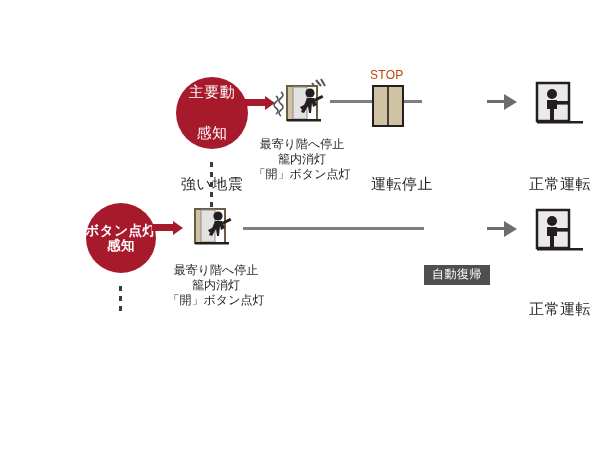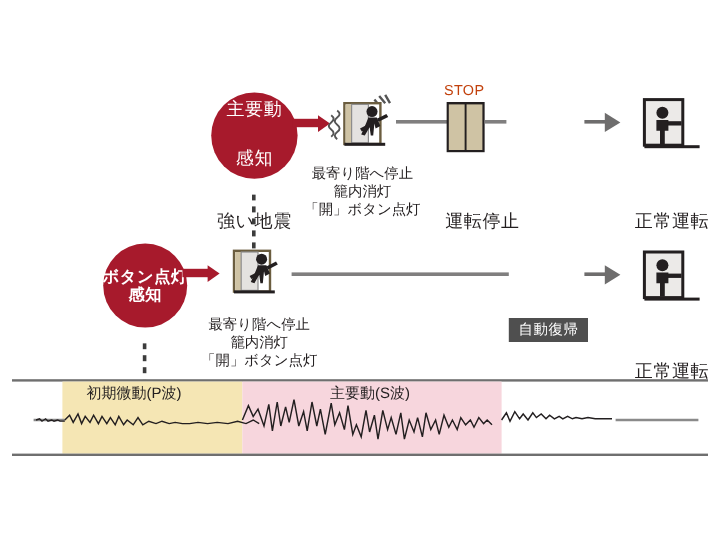--- a/index.html
+++ b/index.html
@@ -228,49 +228,14 @@
       <rect x="3" y="3" width="32" height="38" fill="#eceae8" stroke="#231f20" stroke-width="2.5"></rect>
       <rect x="3" y="41" width="46" height="2.5" fill="#231f20"></rect>
       <circle cx="18" cy="14" r="5" fill="#231f20"></circle>
       <path d="M13 20 l10 0 l0 9 l-3 0 l0 11 l-4 0 l0 -11 l-3 0 Z" fill="#231f20"></path>
       <rect x="22" y="21" width="12" height="3.6" fill="#231f20"></rect>
     </svg>
   </div>
 
   <div class="abs caption-big" style="left:522px; top:263px; width:76px;">正常運転</div>
 
-  <div class="abs" style="left:10px; top:316px; width:580px; height:64px;">
-
-    <div class="abs seis-rule" style="left:0; top:0; width:580px;"></div>
-
-    <div class="abs band-p" style="left:42px; top:2px; width:150px; height:60px;"></div>
-
-    <div class="abs band-s" style="left:192px; top:2px; width:216px; height:60px;"></div>
-
-    <div class="abs band-label" style="left:62px; top:4px;">初期微動(P波)</div>
-    <div class="abs band-label" style="left:265px; top:4px;">主要動(S波)</div>
-
-    <svg class="abs" style="left:0; top:0;" width="580" height="64" viewBox="0 0 580 64">
-
-      <path d="M18 34 L44 34" stroke="#8a8a8a" stroke-width="2" fill="none"></path>
-
-      <path d="M20 34 l3 -1 l2 2 l3 -2 l2 2 l3 -1 l2 1 l3 -1 l2 1 l4 0" stroke="#231f20" stroke-width="1.1" fill="none"></path>
-
-      <path d="M44 34 l4 -4 l3 6 l4 -7 l3 8 l3 -6 l4 5 l3 -6 l4 7 l3 -6 l4 6 l3 -5 l4 6
-               l3 -7 l4 7 l3 -4 l5 4 l4 -6 l4 6 l5 -3 l6 2 l5 -2 l6 2 l5 -1 l6 1 l6 0
-               l7 -1 l8 1 l8 -1 l9 1 l8 -2 l7 2 l6 -3 l5 3" stroke="#231f20" stroke-width="1.2" fill="none"></path>
-
-      <path d="M192 34 l5 -12 l4 9 l4 -6 l5 14 l4 -18 l3 22 l4 -24 l3 20 l4 -16 l3 13
-               l4 -19 l4 22 l4 -12 l3 16 l4 -24 l4 20 l3 -14 l4 21 l5 -26 l3 18 l4 -10
-               l4 14 l3 -20 l4 24 l3 -8 l4 10 l4 -22 l3 18 l4 -14 l3 20 l4 -24 l4 16
-               l3 -10 l4 14 l4 -18 l3 22 l4 -16 l4 10 l3 -12 l4 16 l3 -20 l4 14 l4 -8
-               l3 12 l4 -16 l4 10 l3 -6 l4 8 l3 -10 l4 6 l4 -4 l3 6 l4 -8 l4 5 l3 -3 l4 4" stroke="#231f20" stroke-width="1.2" fill="none"></path>
-
-      <path d="M408 34 l4 -6 l3 7 l4 -8 l4 6 l3 -4 l4 5 l4 -6 l3 4 l4 -3 l4 4 l3 -3
-               l4 3 l4 -2 l3 2 l4 -2 l4 2 l3 -1 l5 1 l5 -1 l6 1 l6 0 l8 0" stroke="#231f20" stroke-width="1.2" fill="none"></path>
-
-      <path d="M503 34 L572 34" stroke="#8a8a8a" stroke-width="2" fill="none"></path>
-    </svg>
-
-    <div class="abs seis-rule" style="left:0; top:62px; width:580px;"></div>
-  </div>
 
 </div>
 
 </body></html>

